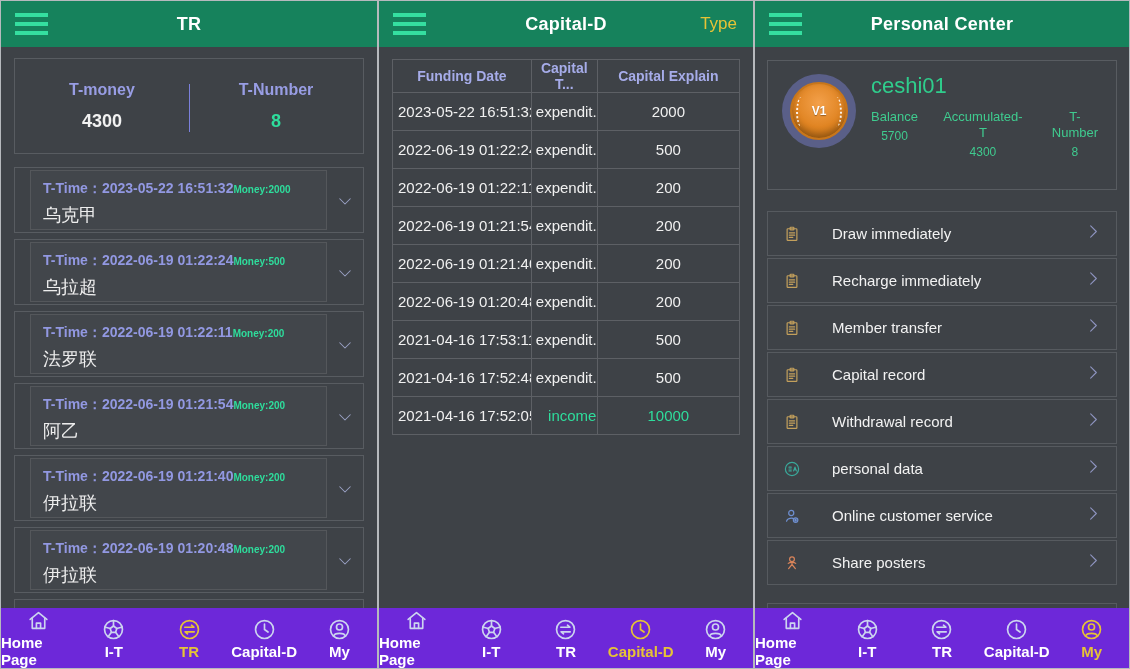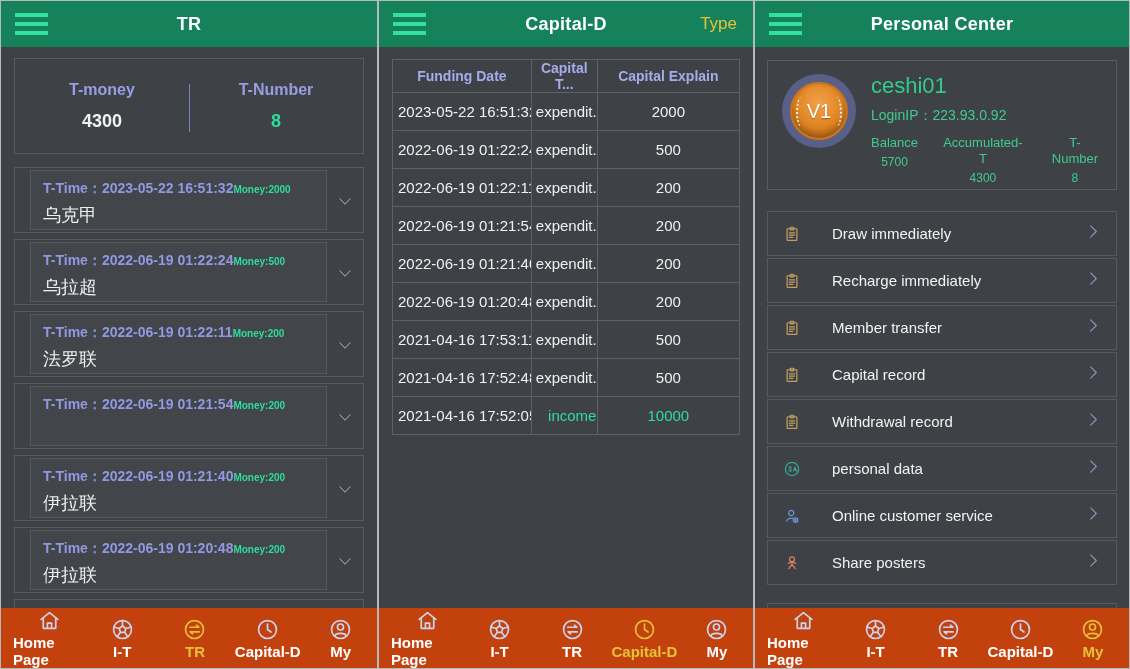--- a/index.html
+++ b/index.html
@@ -24,21 +24,21 @@
   }
   .hamburger { position:absolute; left:14px; top:12px; width:33px; cursor:pointer; }
   .hamburger i { display:block; height:4px; background:#35dfa0; margin-bottom:5px; }
   .appbar-title { color:#fff; font-size:18px; font-weight:bold; letter-spacing:.3px; }
   .appbar-action { position:absolute; right:16px; color:#e6c336; font-size:17px; cursor:pointer; }
 
   .content { flex:1 1 auto; overflow:hidden; position:relative; }
 
   
   .tabbar {
-    flex:0 0 52px; background:#c2410c; display:flex; align-items:center;padding-left:12px;
+    flex:0 0 52px; background:#6d28d9; display:flex; align-items:center;
   }
   .tab { flex:1; display:flex; flex-direction:column; align-items:center; gap:1px; color:#ccd4ef; cursor:pointer; }
   .tab svg { width:25px; height:25px; }
   .tab .tab-label { color:#ffffff; font-size:15px; font-weight:600; }
   .tab.active { color:#e6c336; }
   .tab.active .tab-label { color:#e6c336; }
 
   svg.icon { fill:none; stroke:currentColor; stroke-width:1.6; stroke-linecap:round; stroke-linejoin:round; }
 
   
@@ -92,21 +92,21 @@
   .badge {
     flex:0 0 74px; width:74px; height:74px; border-radius:50%; background:#5a5f88;
     display:flex; align-items:center; justify-content:center; margin-top:3px;
   }
   .medal {
     position:relative; width:58px; height:58px; border-radius:50%;
     background:radial-gradient(circle at 50% 35%, #f3a04a, #e08422 55%, #b5680f);
     border:2px solid #c8761a; box-shadow: inset 0 -4px 7px rgba(0,0,0,.28);
     display:flex; align-items:center; justify-content:center;
   }
-  .medal .v-label { color:#fff; font-weight:normal; font-size:20px; text-shadow:0 1px 1px rgba(0,0,0,.35); }
+  .medal .v-label { color:#fff; font-weight:bold; font-size:12px; text-shadow:0 1px 1px rgba(0,0,0,.35); }
   .laurel { position:absolute; top:13px; width:11px; height:30px; border-radius:50%; }
   .laurel.l { left:4px; border-left:2px dotted rgba(255,255,255,.9); }
   .laurel.r { right:4px; border-right:2px dotted rgba(255,255,255,.9); }
   .profile-right { flex:1; padding-left:15px; }
   .username { color:#2fcd8c; font-size:22px; font-weight:normal; margin-top:2px; }
   .loginip { color:#3fcb8f; font-size:14px; margin-top:8px; }
   .profile-stats { display:flex; justify-content:flex-end; gap:24px; margin-top:10px; text-align:center; }
   .ps-col { color:#3fcb8f; }
   .ps-label { font-size:13px; line-height:16px; }
   .ps-col.mid-col .ps-label { max-width:104px; }
@@ -251,20 +251,21 @@
               <use href="#i-chevdown"></use>
             </svg></span>
       </div>
 
       <div class="t-item">
         <div class="t-item-inner">
           <div class="t-line1">
             <span class="t-time"><span>T-Time：</span><span>2022-06-19 01:21:54</span></span>
             <span class="t-money">Money:200</span>
           </div>
+          <div class="t-name">阿乙</div>
         </div>
         <span class="t-chevron"><svg class="icon">
               <use href="#i-chevdown"></use>
             </svg></span>
       </div>
 
       <div class="t-item">
         <div class="t-item-inner">
           <div class="t-line1">
             <span class="t-time"><span>T-Time：</span><span>2022-06-19 01:21:40</span></span>
@@ -453,21 +454,20 @@
     <div class="profile-card">
       <div class="badge">
         <div class="medal">
           <span class="laurel l"></span>
           <span class="v-label">V1</span>
           <span class="laurel r"></span>
         </div>
       </div>
       <div class="profile-right">
         <div class="username">ceshi01</div>
-        <div class="loginip"><span>LoginIP：</span><span>223.93.0.92</span></div>
         <div class="profile-stats">
           <div class="ps-col">
             <div class="ps-label">Balance</div>
             <div class="ps-value">5700</div>
           </div>
           <div class="ps-col mid-col">
             <div class="ps-label">Accumulated-T</div>
             <div class="ps-value">4300</div>
           </div>
           <div class="ps-col">

